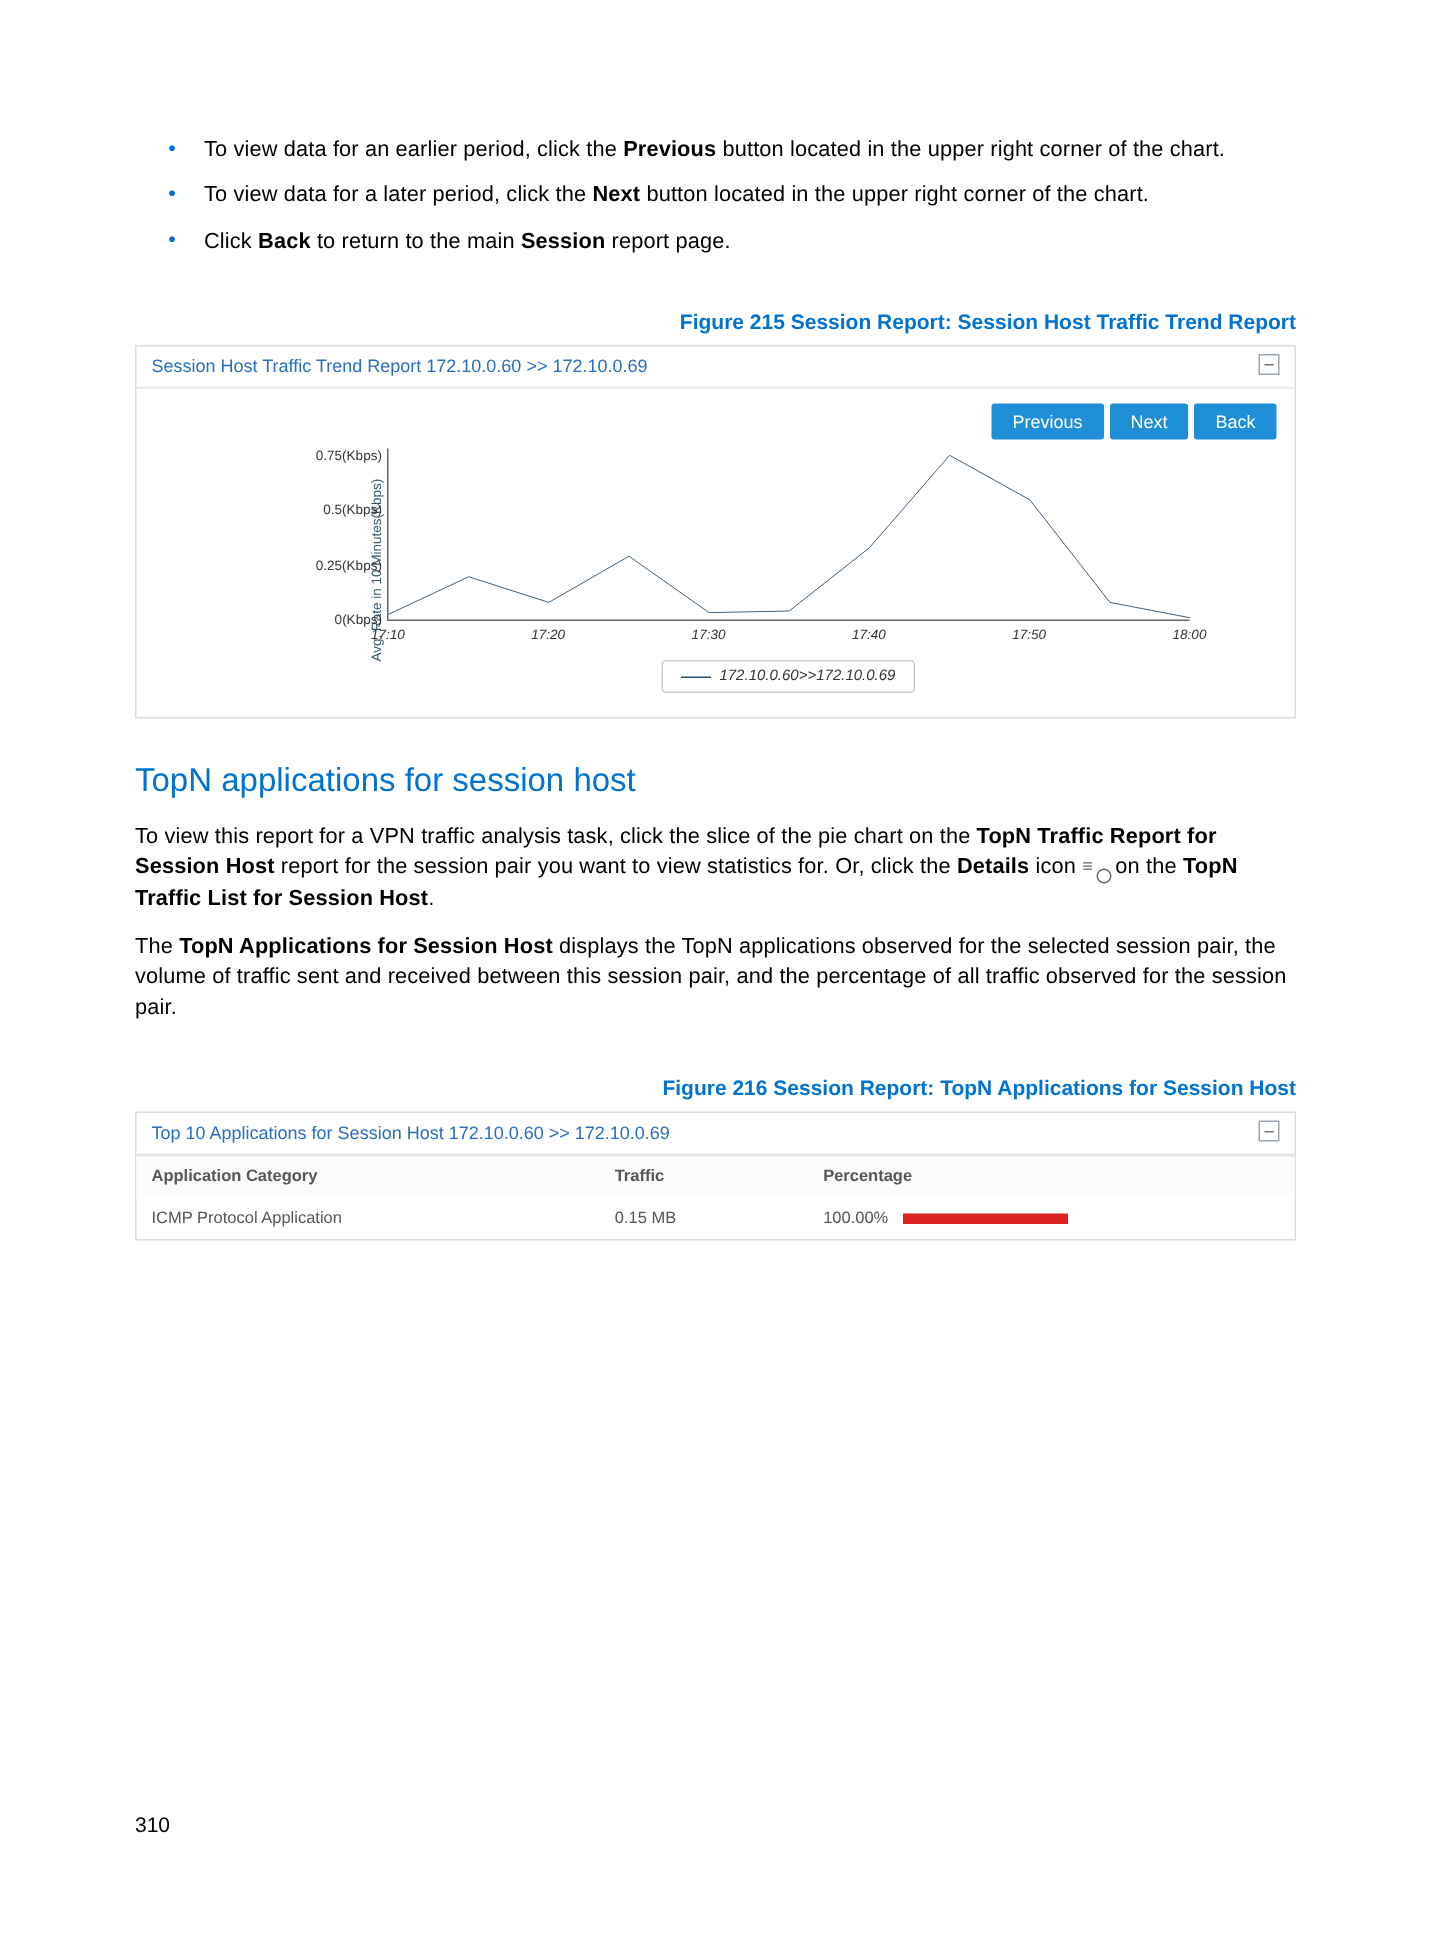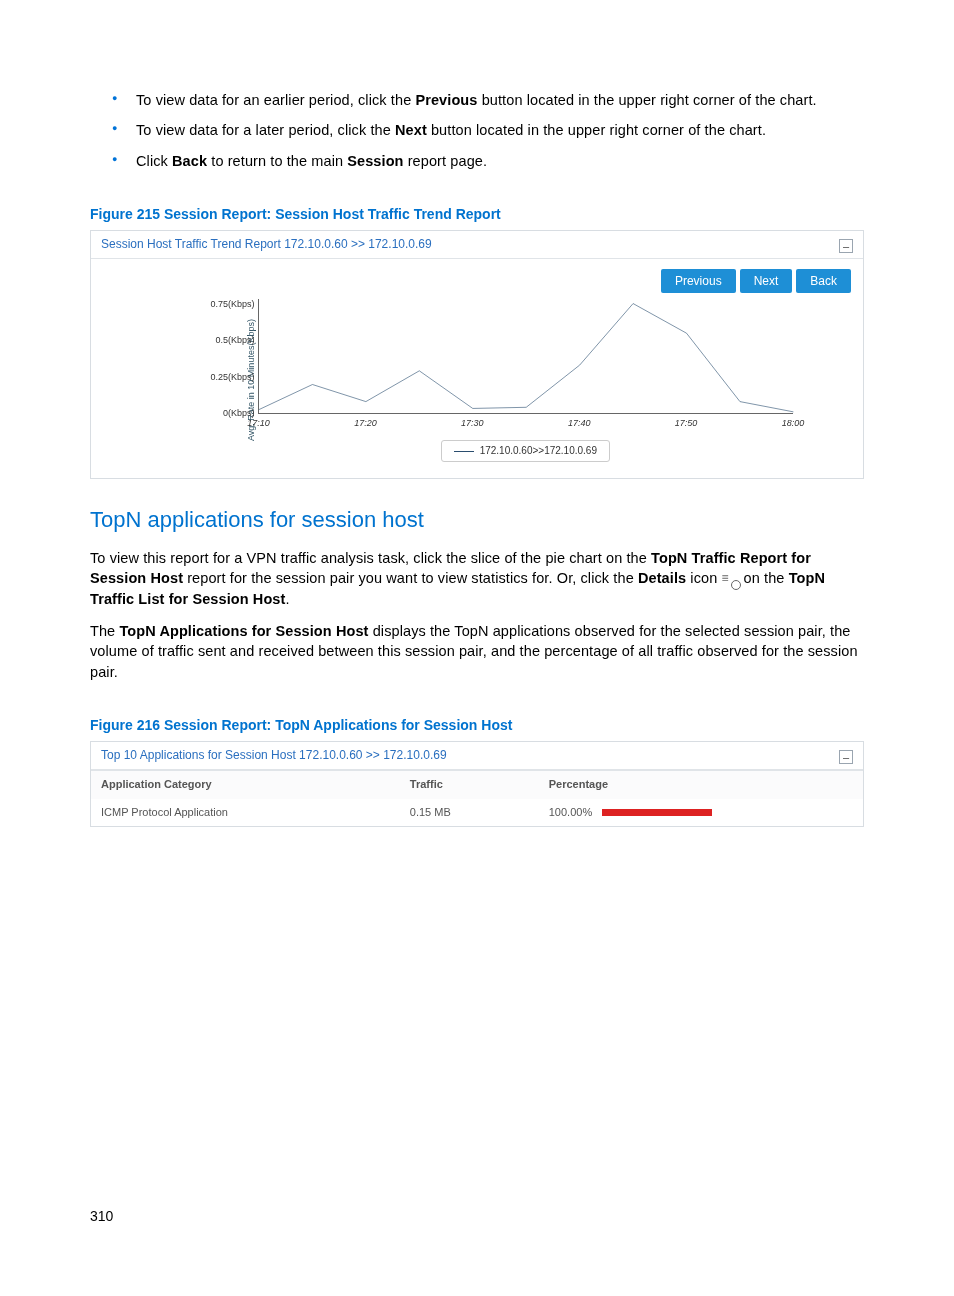--- a/index.html
+++ b/index.html
@@ -9,37 +9,37 @@
     color: #000;
     background: #fff;
     width: 954px;
     margin: 0 auto;
     padding: 90px 90px 40px 90px;
     line-height: 1.4;
   }
   ul.instructions { list-style: none; padding-left: 28px; margin-bottom: 18px; }
   ul.instructions li { position: relative; padding-left: 18px; margin-bottom: 10px; font-size: 14.5px; letter-spacing: 0.1px; }
   ul.instructions li::before { content: "●"; color: #0073d8; position: absolute; left: -6px; top: 2px; font-size: 9px; }
-  .figure-caption { color: #0073cf; font-weight: bold; font-size: 14px; margin: 34px 0 6px 0; }
+  .figure-caption { color: #0073cf; font-weight: bold; font-size: 14px; margin: 34px 0 6px 0; text-align: right; }
   .panel { border: 1px solid #d8dde2; background: #fff; margin-bottom: 22px; }
-  .panel-header { display: flex; justify-content: space-between; align-items: flex-end; padding: 5px 10px 5px 10px; border-bottom: 1px solid #e0e4e8; }
+  .panel-header { display: flex; justify-content: space-between; align-items: flex-start; padding: 5px 10px 5px 10px; border-bottom: 1px solid #e0e4e8; }
   .panel-title { color: #2a6fbf; font-size: 12px; font-weight: normal; }
   .collapse-icon { width: 14px; height: 14px; border: 1px solid #9aa5b0; display: flex; align-items: center; justify-content: center; font-size: 11px; color: #444; line-height: 1; cursor: pointer; }
   .toolbar { display: flex; justify-content: flex-end; gap: 4px; padding: 10px 12px 6px; }
   .btn { background: #1e8fd6; color: #fff; border: none; padding: 5px 14px; font-size: 12px; cursor: pointer; border-radius: 2px; }
   .chart-wrap { padding: 0 70px 16px 150px; }
   .chart-title { text-align: center; color: #333; font-size: 11px; margin: 0 0 6px 0; }
   .chart-area { display: flex; }
   .y-axis-label { writing-mode: vertical-rl; transform: rotate(180deg); font-size: 9px; color: #356; text-align: center; padding-right: 4px; }
   .plot-col { flex: 1; }
   .plot { position: relative; height: 115px; border-left: 1px solid #666; border-bottom: 1px solid #666; padding-left: 48px; }
   .ytick { position: absolute; left: -58px; width: 54px; text-align: right; font-size: 9px; color: #333; transform: translateY(-50%); }
   .xtick { position: absolute; bottom: -16px; font-size: 9px; color: #333; transform: translateX(-50%); font-style: italic; }
   svg.line-svg { position: absolute; left: 0; top: 0; width: 100%; height: 100%; overflow: visible; }
-  .legend-box { margin: 26px auto 0; border: 1px solid #ccc; padding: 3px 12px; font-size: 10px; color: #333; width: fit-content; border-radius: 3px; display: flex; align-items: center; gap: 6px; }
+  .legend-box { margin: 26px auto 0; border: 1px solid #ccc; padding: 3px 12px; font-size: 10px; color: #333; width: fit-content; border-radius: 3px; display: flex; align-items: center; gap: 6px; font-style: italic; }
   .legend-line { width: 20px; height: 1px; background: #2a4d6e; }
   h2.section { color: #0073cf; font-weight: normal; font-size: 22px; margin: 26px 0 12px 0; }
   p.body { font-size: 14.5px; margin-bottom: 12px; letter-spacing: 0.1px; }
   .details-icon-inline { display: inline-block; vertical-align: middle; width: 18px; height: 14px; position: relative; }
   .details-icon-inline::before { content: "≡"; position: absolute; font-size: 12px; left: 0; top: -3px; color: #666; }
   .details-icon-inline::after { content: ""; position: absolute; width: 8px; height: 8px; border: 1.5px solid #666; border-radius: 50%; right: -2px; bottom: -3px; }
   table.app-table { width: 100%; border-collapse: collapse; font-size: 11px; }
   table.app-table th { text-align: left; color: #555; font-weight: bold; background: #fbfbfc; padding: 6px 10px; border-top: 1px solid #e0e4e8; font-size: 11px; }
   table.app-table td { padding: 6px 10px; color: #555; font-size: 11px; }
   .pct-cell { display: flex; align-items: center; gap: 10px; }

